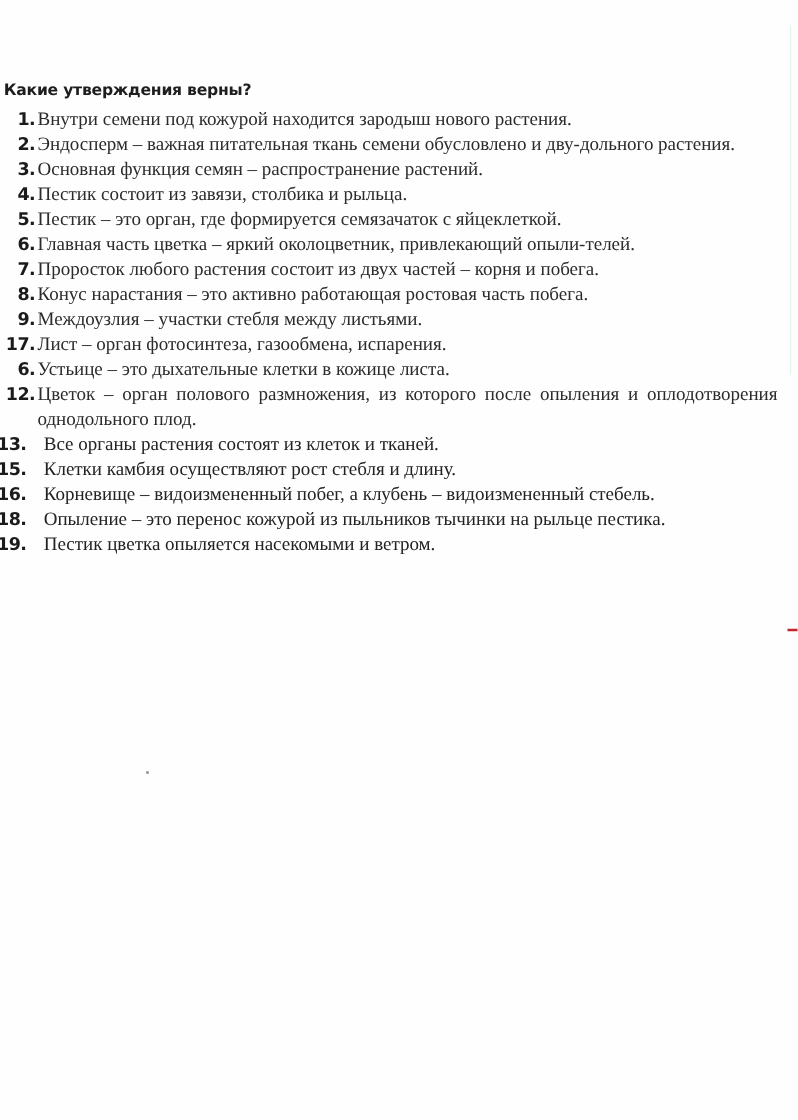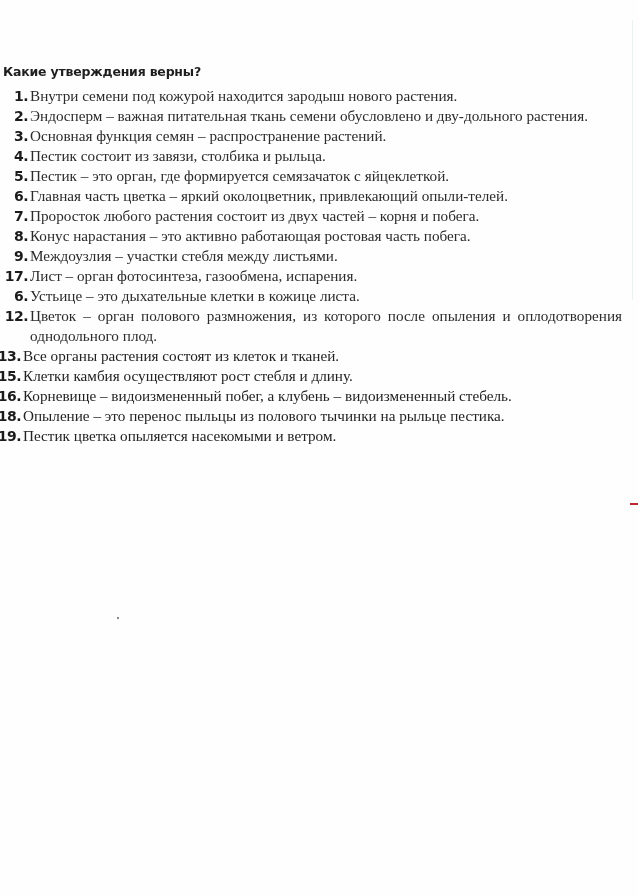--- a/index.html
+++ b/index.html
@@ -58,21 +58,21 @@
       color: #1b1b1b;
       letter-spacing: -0.5px;
     }
     .item .text {
       display: block;
       margin-left: 30px;
       padding-right: 8px;
     }
     
     .item.shift .num { left: -7px; }
-    .item.shift .text { margin-left: 23px; padding-right: 12px; }
+    .item.shift .text { margin-left: 35px; padding-right: 12px; }
     .item.shift { color: #222; }
     .red-mark {
       position: absolute;
       left: 630px;
       top: 503px;
       width: 8px;
       height: 2px;
       background: #c0262f;
     }
     .edge-line {
@@ -156,21 +156,21 @@
     <div class="item shift">
       <span class="num">15.</span>
       <span class="text">Клетки камбия осуществляют рост стебля и длину.</span>
     </div>
     <div class="item shift">
       <span class="num">16.</span>
       <span class="text">Корневище – видоизмененный побег, а клубень – видоизмененный стебель.</span>
     </div>
     <div class="item shift">
       <span class="num">18.</span>
-      <span class="text">Опыление – это перенос пыльцы из полового тычинки на рыльце пестика.</span>
+      <span class="text">Опыление – это перенос кожурой из пыльников тычинки на рыльце пестика.</span>
     </div>
     <div class="item shift">
       <span class="num">19.</span>
       <span class="text">Пестик цветка опыляется насекомыми и ветром.</span>
     </div>
   </div>
 
   <div class="red-mark"></div>
   <div class="dot-mark"></div>
 </div>

